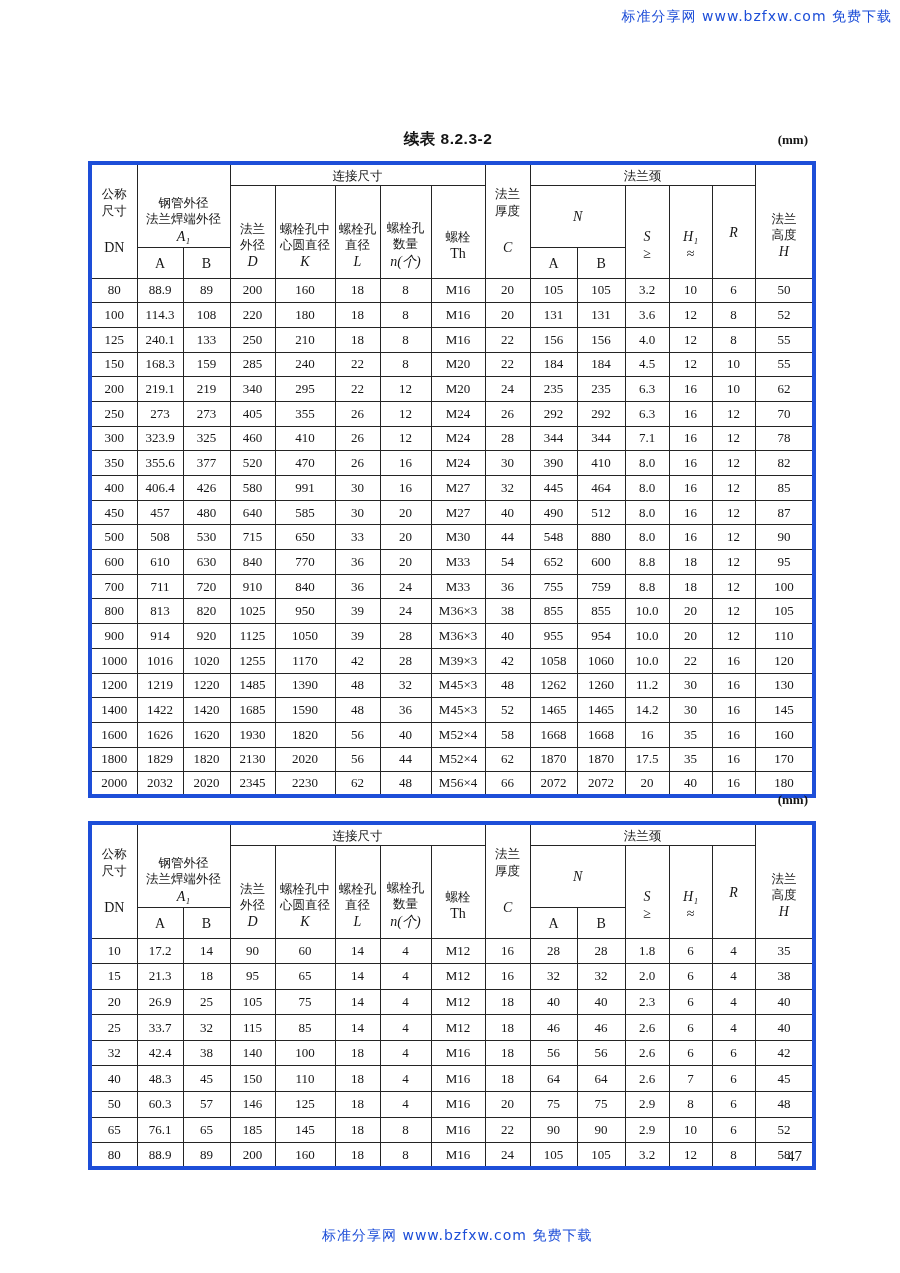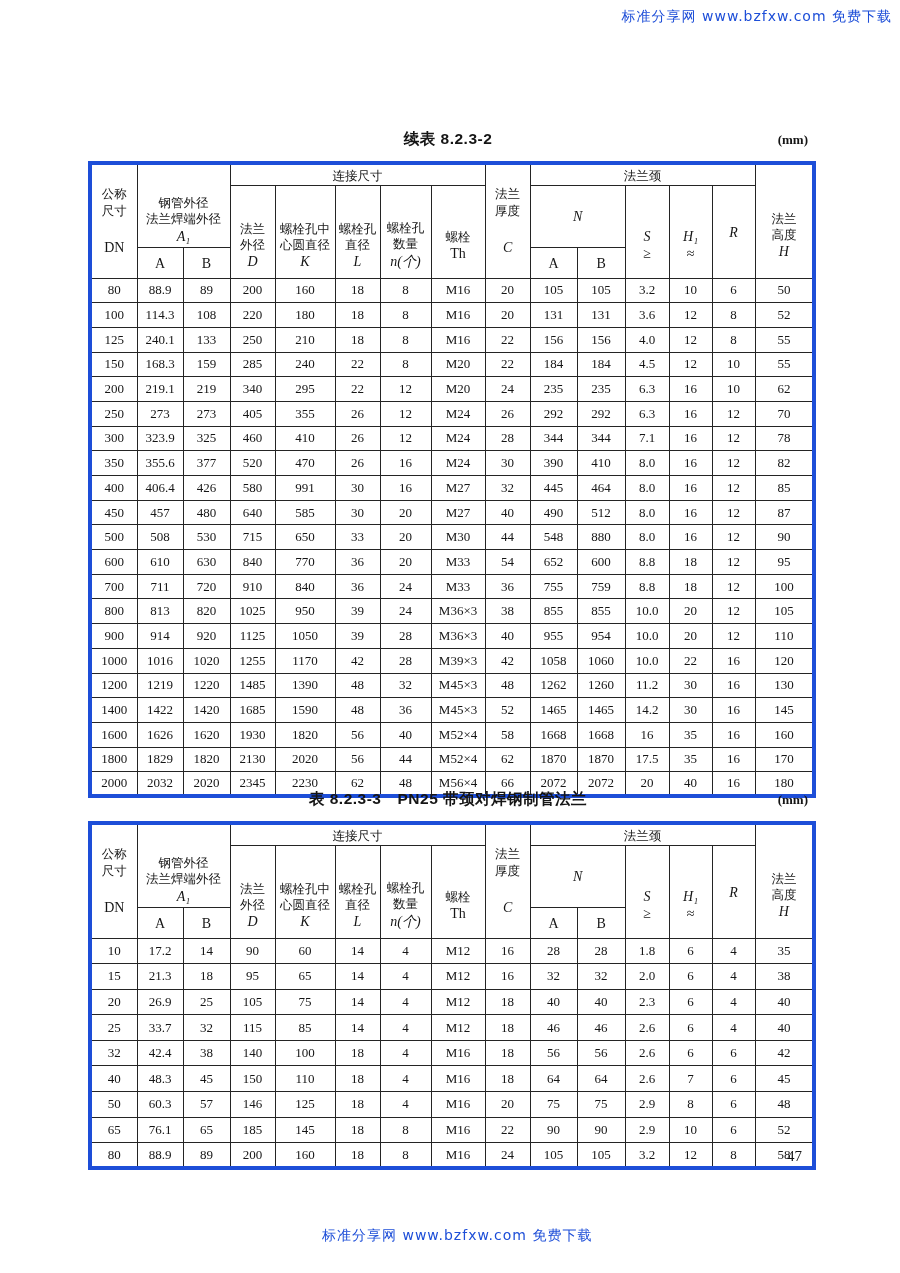--- a/index.html
+++ b/index.html
@@ -540,21 +540,20 @@
           <td>40</td>
           <td>16</td>
           <td>180</td>
         </tr>
       </tbody>
   </table>
 </div>
 
 <div class="section" id="sec2">
   <div class="title-row">
-    <div class="tbl-title">表 8.2.3-3　PN25 带颈对焊钢制管法兰</div>
     <div class="tbl-unit">(mm)</div>
   </div>
   <table id="table2">
     <colgroup>
       <col style="width:47px">
         <col style="width:46px">
         <col style="width:47px">
       <col style="width:45px">
         <col style="width:60px">
         <col style="width:45px">

